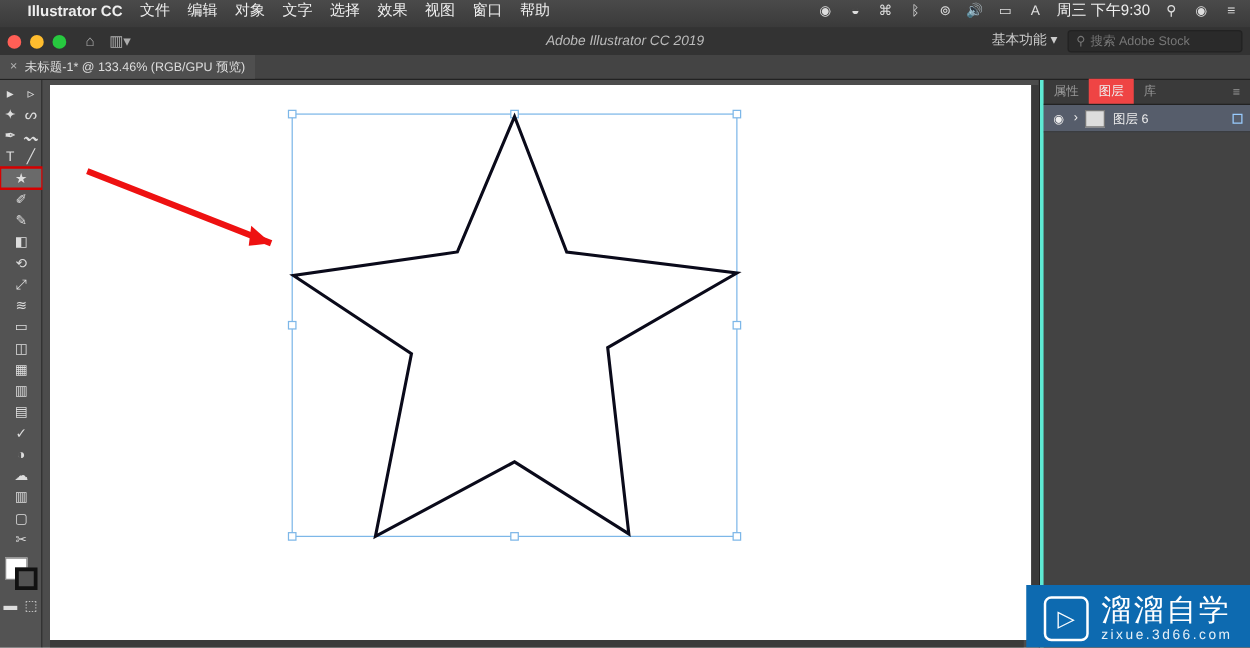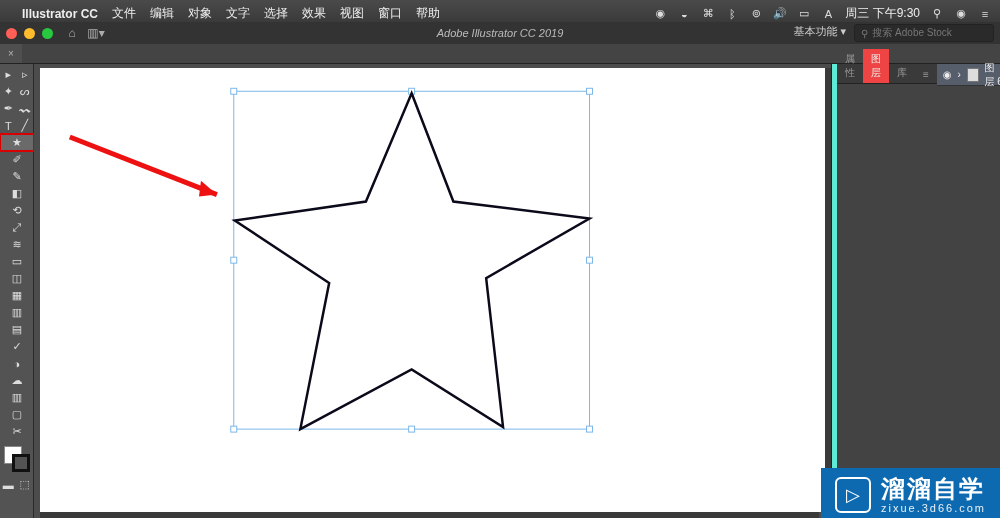--- a/index.html
+++ b/index.html
@@ -1,19 +1,19 @@
 <!DOCTYPE html>
 <html><head>
   <meta charset="utf-8">
   <style>
     * { margin: 0; padding: 0; box-sizing: border-box; font-family: -apple-system, "Helvetica Neue", Arial, sans-serif; }
     body { width: 1000px; height: 518px; background: #323232; overflow: hidden; position: relative; }
 
     
-    .mac-menubar { height: 22px; background: linear-gradient(#4a4a4a,#3a3a3a); display: flex; align-items: flex-end; color: #eee; font-size: 12px; padding: 0 8px; justify-content: space-between; }
+    .mac-menubar { height: 22px; background: linear-gradient(#4a4a4a,#3a3a3a); display: flex; align-items: flex-start; color: #eee; font-size: 12px; padding: 0 8px; justify-content: space-between; }
     .mac-left { display: flex; align-items: center; gap: 14px; }
     .mac-left .apple { font-size: 13px; }
     .mac-left .appname { font-weight: 600; }
     .mac-right { display: flex; align-items: center; gap: 10px; }
     .mac-right .ico { width: 14px; text-align: center; opacity: .9; font-size: 11px; }
 
     
     .app-bar { height: 22px; background: #333; display: flex; align-items: center; padding: 0 6px; color: #ccc; font-size: 11px; position: relative; }
     .window-btns { display: flex; gap: 7px; margin-right: 10px; }
     .wbtn { width: 11px; height: 11px; border-radius: 50%; }
@@ -49,37 +49,37 @@
     .scrollbar-h { position: absolute; left: 6px; right: 12px; bottom: 0; height: 6px; background: #3a3a3a; }
 
     
     .star-path { fill: none; stroke: #0a0a1a; stroke-width: 2.5; }
     .selbox { fill: none; stroke: #7db7e8; stroke-width: 1; }
     .handle { fill: #fff; stroke: #7db7e8; stroke-width: 1; }
     .arrow-line { stroke: #e11; stroke-width: 5; }
     .arrow-head { fill: #e11; }
 
     
-    .right-panel { width: 168px; background: #434343; display: flex; border-left: 5px solid #5eead4; }
+    .right-panel { width: 168px; background: #434343; display: flex; flex-direction: column; border-left: 3px solid #5eead4; }
     .panel-tabs { height: 20px; display: flex; align-items: flex-end; background: #3a3a3a; color: #bbb; font-size: 10px; border-bottom: 1px solid #222; }
     .ptab { padding: 3px 8px; color: #999; }
     .ptab.active { background: #ef4444; color: #eee; }
     .panel-tabs .spacer { flex: 1; }
     .layer-row { display: flex; align-items: center; height: 22px; background: #565d6b; color: #eee; font-size: 10px; padding: 0 6px; gap: 6px; border-bottom: 1px solid #333; }
     .eye { width: 12px; text-align: center; }
     .layer-thumb { width: 16px; height: 14px; background: #ddd; border: 1px solid #777; }
     .panel-fill { flex: 1; background: #434343; }
     .panel-btns { height: 22px; background: #3a3a3a; display: flex; align-items: center; justify-content: center; gap: 8px; color: #aaa; font-size: 11px; }
     .panel-btns span { width: 14px; height: 14px; background: #555; border-radius: 3px; }
 
     
     .watermark { position: absolute; right: 0; bottom: 0; background: #0d6ab0; color: #fff; display: flex; align-items: center; padding: 8px 14px 4px 14px; gap: 10px; }
     .wm-logo { width: 36px; height: 36px; border: 2px solid #fff; border-radius: 6px; display: flex; align-items: center; justify-content: center; font-size: 18px; }
     .wm-text { display: flex; flex-direction: column; line-height: 1.1; }
-    .wm-text .big { font-size: 24px; font-weight: 700; letter-spacing: 2px; }
+    .wm-text .big { font-size: 24px; font-weight: 400; letter-spacing: 2px; }
     .wm-text .small { font-size: 11px; letter-spacing: 2px; opacity: .9; text-align: center; }
   </style>
 </head>
 <body>
 
 <div class="mac-menubar">
   <div class="mac-left">
     <span class="apple"></span>
     <span class="appname">Illustrator CC</span>
     <span>文件</span>
@@ -122,20 +122,21 @@
     <div class="search-box">
       <span>⚲</span>
       <span>搜索 Adobe Stock</span>
     </div>
   </div>
 </div>
 
 <div class="tab-bar">
   <div class="tab">
     <span class="close">×</span>
+    <span>未标题-1* @ 133.46% (RGB/GPU 预览)</span>
   </div>
 </div>
 
 <div class="main">
 
   <div class="toolbox">
     <div class="toolcol">
       <div class="tool">▸</div>
       <div class="tool">▹</div>
     </div>

